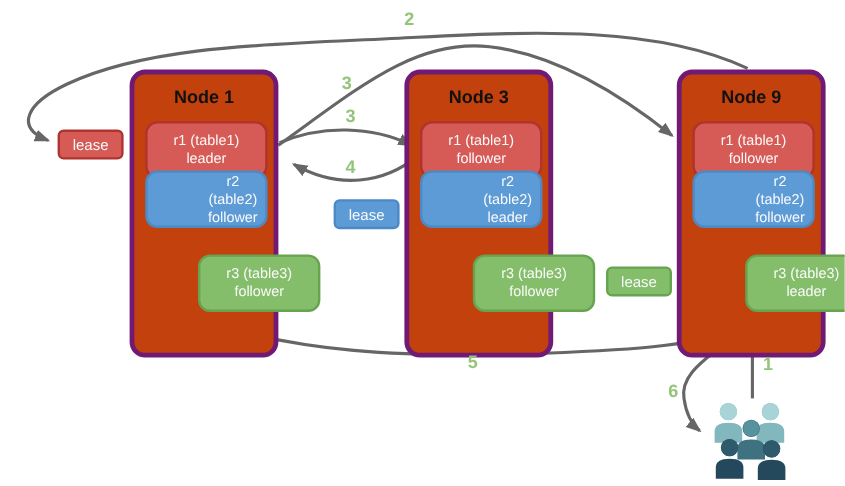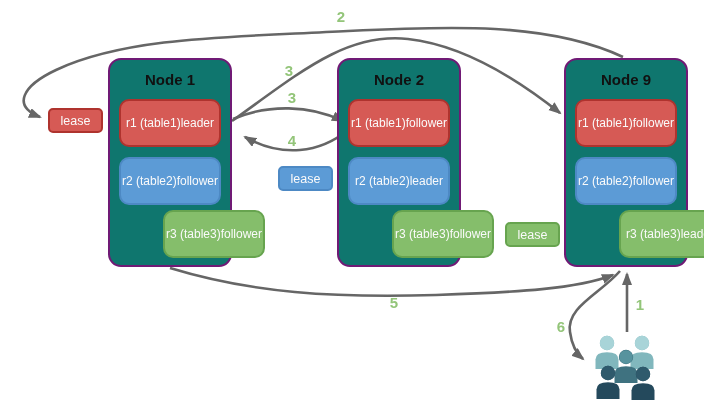--- a/index.html
+++ b/index.html
@@ -2,37 +2,37 @@
 <html><head>
 <meta charset="utf-8">
 <style>
   html,body{margin:0;padding:0;background:#ffffff;}
   .canvas{
     position:relative;width:704px;height:405px;background:#ffffff;
     font-family:"Liberation Sans",sans-serif;overflow:hidden;
   }
   .arrow-layer{position:absolute;left:0;top:0;width:704px;height:405px;}
   .node{
-    position:absolute;width:124px;height:209px;background:#0f766e;
-    border:2px solid #701a75;border-radius:13px;box-sizing:border-box;
+    position:absolute;width:124px;height:240px;background:#c2410c;
+    border:4px solid #701a75;border-radius:13px;box-sizing:border-box;
   }
   .node-title{
     position:absolute;left:0;right:0;top:11px;text-align:center;
     font-size:15px;font-weight:bold;color:#111111;
   }
   .replica{
     position:absolute;left:9px;width:102px;height:48px;border-radius:10px;
     box-sizing:border-box;border:2px solid transparent;
-    display:flex;align-items:center;justify-content:center;
+    display:flex;flex-direction:column;align-items:center;justify-content:center;
     font-size:12px;line-height:15px;color:#fafafa;text-align:center;
   }
   .replica.red{background:#D65A55;border-color:#AF332E;}
   .replica.blue{background:#5C9BD6;border-color:#4D89C4;}
   .replica.green{background:#85BE6B;border-color:#67A44F;}
-  .r-top{top:39px;} .r-mid{top:97px;} .r-bot{top:150px;margin-left:44px;}
+  .r-top{top:39px;} .r-mid{top:80px;padding-left:44px;} .r-bot{top:150px;margin-left:44px;}
   .lease{
     position:absolute;width:55px;height:25px;border-radius:5px;box-sizing:border-box;
     display:flex;align-items:center;justify-content:center;
     font-size:12.5px;color:#fafafa;border:2px solid transparent;
   }
   .lease.red{left:48px;top:108px;background:#D65A55;border-color:#AF332E;}
   .lease.blue{left:278px;top:166px;background:#5C9BD6;border-color:#4D89C4;}
   .lease.green{left:505px;top:222px;background:#85BE6B;border-color:#67A44F;}
   .step{
     position:absolute;transform:translate(-50%,-50%);
@@ -89,21 +89,21 @@
       <span>r2 (table2)</span>
       <span>follower</span>
     </div>
     <div class="replica green r-bot">
       <span>r3 (table3)</span>
       <span>follower</span>
     </div>
   </div>
 
   <div class="node" style="left:337px;top:58px;">
-    <div class="node-title">Node 2</div>
+    <div class="node-title">Node 3</div>
     <div class="replica red r-top">
       <span>r1 (table1)</span>
       <span>follower</span>
     </div>
     <div class="replica blue r-mid">
       <span>r2 (table2)</span>
       <span>leader</span>
     </div>
     <div class="replica green r-bot">
       <span>r3 (table3)</span>

